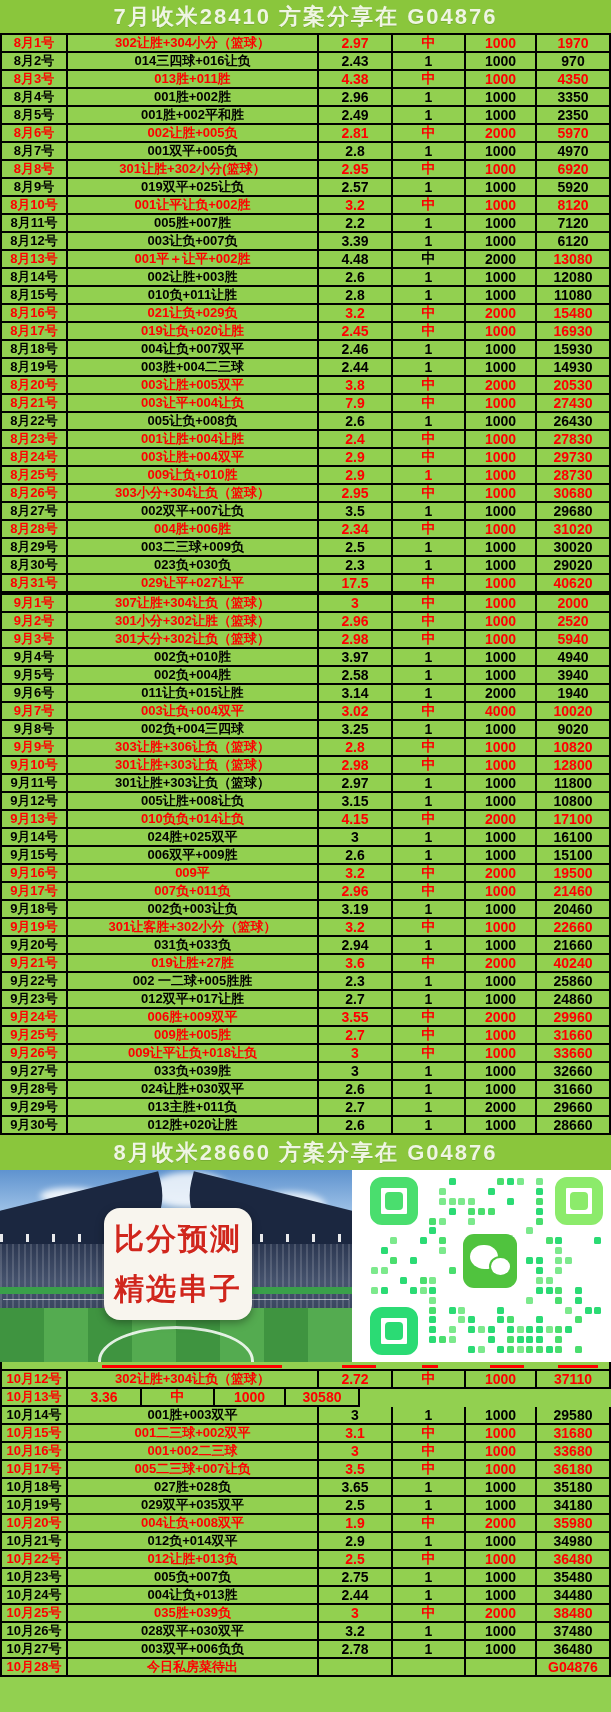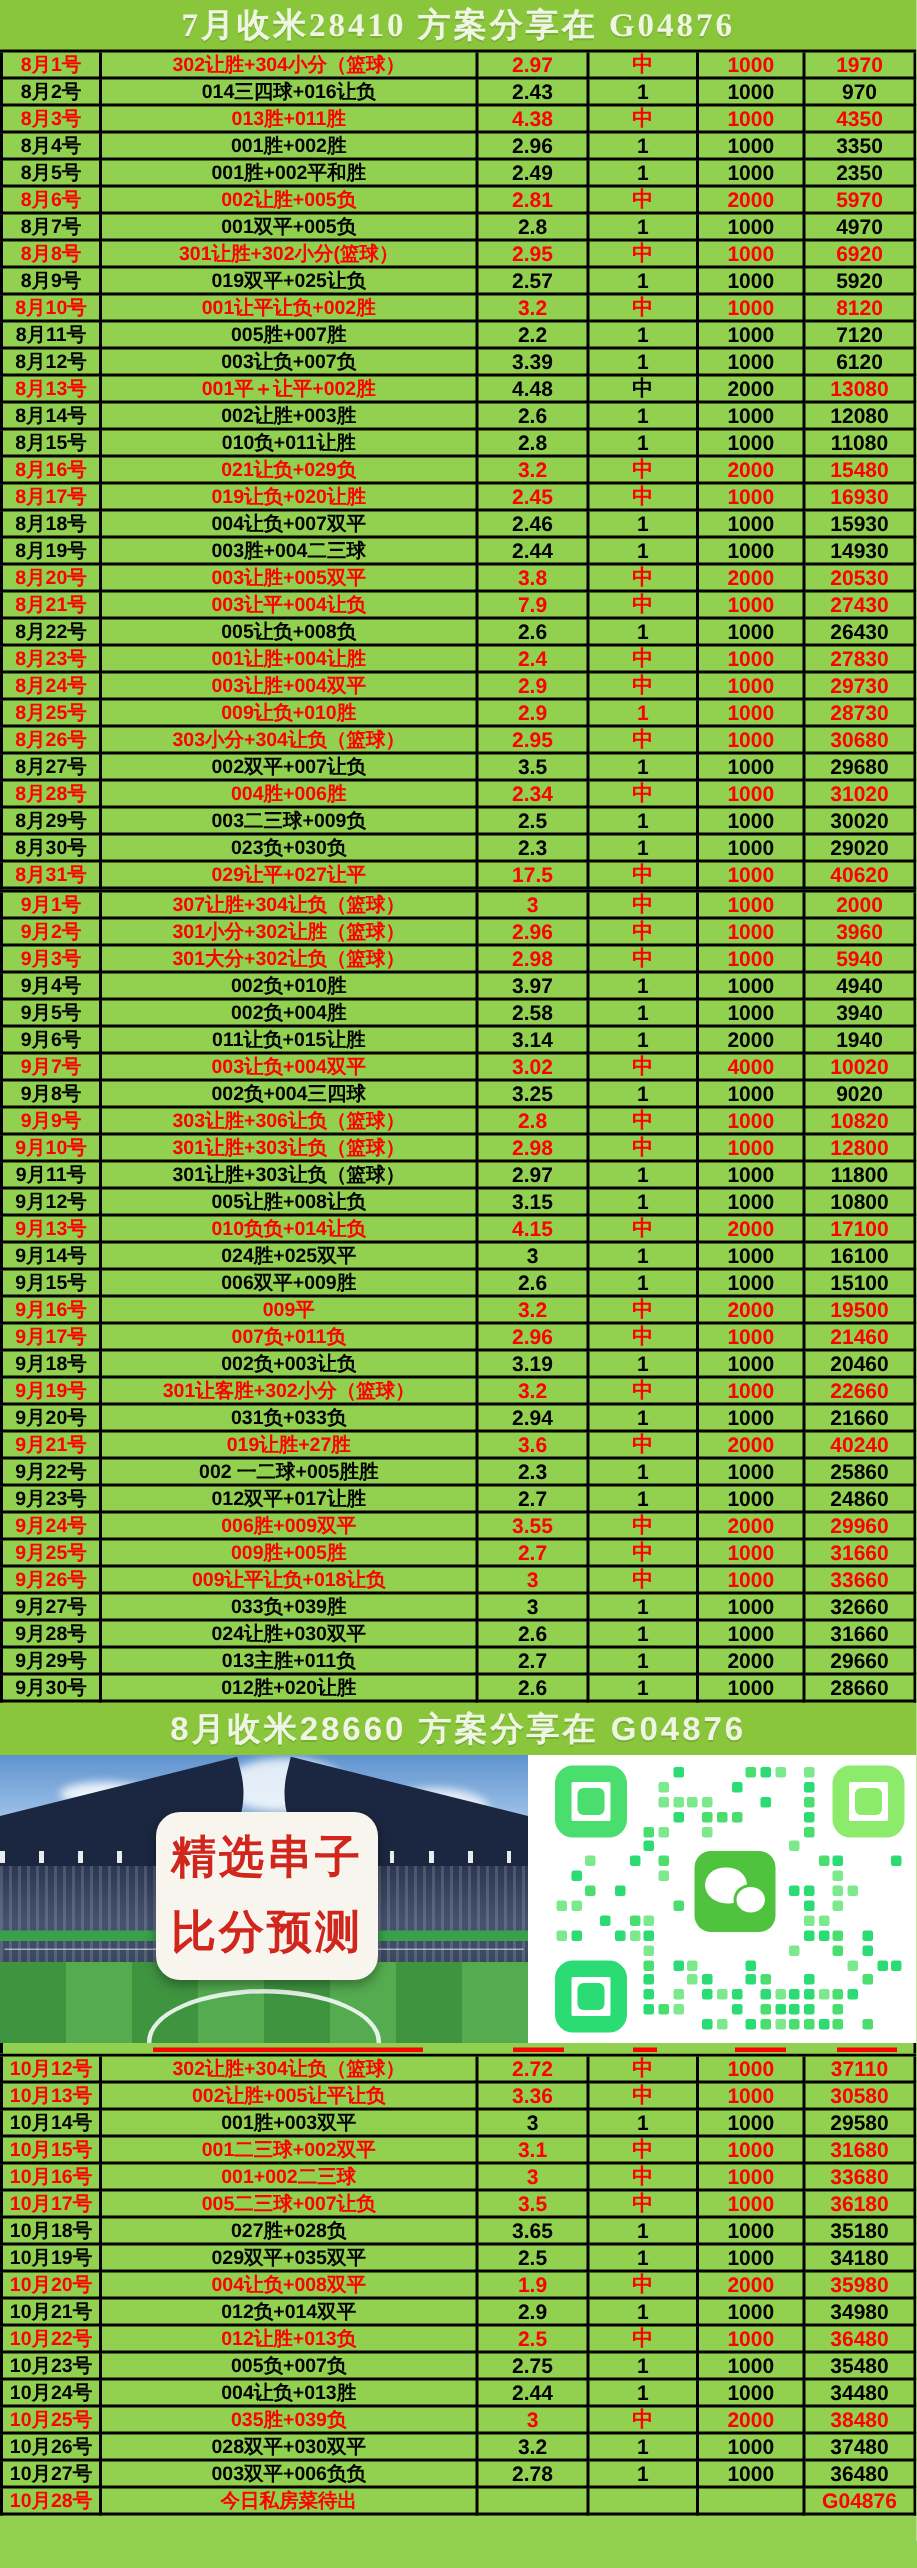--- a/index.html
+++ b/index.html
@@ -11,21 +11,21 @@
     font-weight:bold;
     overflow:hidden;
   }
   
   .band {
     width:611px; display:flex; align-items:center; justify-content:center;
     background:#8AC63C; color:#EFF5E3;
     font-size:22px; letter-spacing:2px;
     text-shadow:0 1px 0 rgba(0,0,0,0.12);
   }
-  .band-1 { height:33px;font-family:Liberation Serif, serif; }
+  .band-1 { height:33px; }
   .band-2 { height:40px; }
   .band-3 { height:35px; }
   
   .tbl { width:611px; border-top:2px solid #000; }
   .t-row { display:flex; height:18px; }
   .cell {
     display:flex; align-items:center; justify-content:center;
     height:18px; border-right:2px solid #000; border-bottom:2px solid #000;
     color:#000; font-size:13px; letter-spacing:0px; overflow:hidden; white-space:nowrap;
   }
@@ -359,21 +359,21 @@
         <span class="cell c-result">中</span>
         <span class="cell c-stake">1000</span>
         <span class="cell c-total">2000</span>
       </div>
       <div class="t-row red">
         <span class="cell c-date">9月2号</span>
         <span class="cell c-desc">301小分+302让胜（篮球）</span>
         <span class="cell c-odds">2.96</span>
         <span class="cell c-result">中</span>
         <span class="cell c-stake">1000</span>
-        <span class="cell c-total">3960</span>
+        <span class="cell c-total">2520</span>
       </div>
       <div class="t-row red">
         <span class="cell c-date">9月3号</span>
         <span class="cell c-desc">301大分+302让负（篮球）</span>
         <span class="cell c-odds">2.98</span>
         <span class="cell c-result">中</span>
         <span class="cell c-stake">1000</span>
         <span class="cell c-total">5940</span>
       </div>
       <div class="t-row">
@@ -600,22 +600,22 @@
 
   <div class="banner">
     <div class="stadium">
       <div class="sky"></div>
       <div class="roof-l"></div>
       <div class="roof-r"></div>
       <div class="lights"></div>
       <div class="stands"></div>
       <div class="pitch"></div>
       <div class="label-box">
+        <div>比分预测</div>
         <div>精选串子</div>
-        <div>比分预测</div>
       </div>
     </div>
     <div class="photo-gap"></div>
     <div class="qr-panel">
       <div class="qr-box">
         <div class="modules">
             <div class="module" style="left: 78.6667px; top: 1px; background: rgb(43, 219, 116);"></div>
             <div class="module" style="left: 127.208px; top: 1px; background: rgb(74, 222, 110);"></div>
             <div class="module" style="left: 136.917px; top: 1px; background: rgb(43, 219, 116);"></div>
             <div class="module" style="left: 146.625px; top: 1px; background: rgb(124, 233, 140);"></div>
@@ -744,21 +744,20 @@
       <div class="t-row red">
         <span class="cell c-date">10月12号</span>
         <span class="cell c-desc">302让胜+304让负（篮球）</span>
         <span class="cell c-odds">2.72</span>
         <span class="cell c-result">中</span>
         <span class="cell c-stake">1000</span>
         <span class="cell c-total">37110</span>
       </div>
       <div class="t-row red">
         <span class="cell c-date">10月13号</span>
-        <span class="cell c-desc">002让胜+005让平让负</span>
         <span class="cell c-odds">3.36</span>
         <span class="cell c-result">中</span>
         <span class="cell c-stake">1000</span>
         <span class="cell c-total">30580</span>
       </div>
       <div class="t-row">
         <span class="cell c-date">10月14号</span>
         <span class="cell c-desc">001胜+003双平</span>
         <span class="cell c-odds">3</span>
         <span class="cell c-result">1</span>

